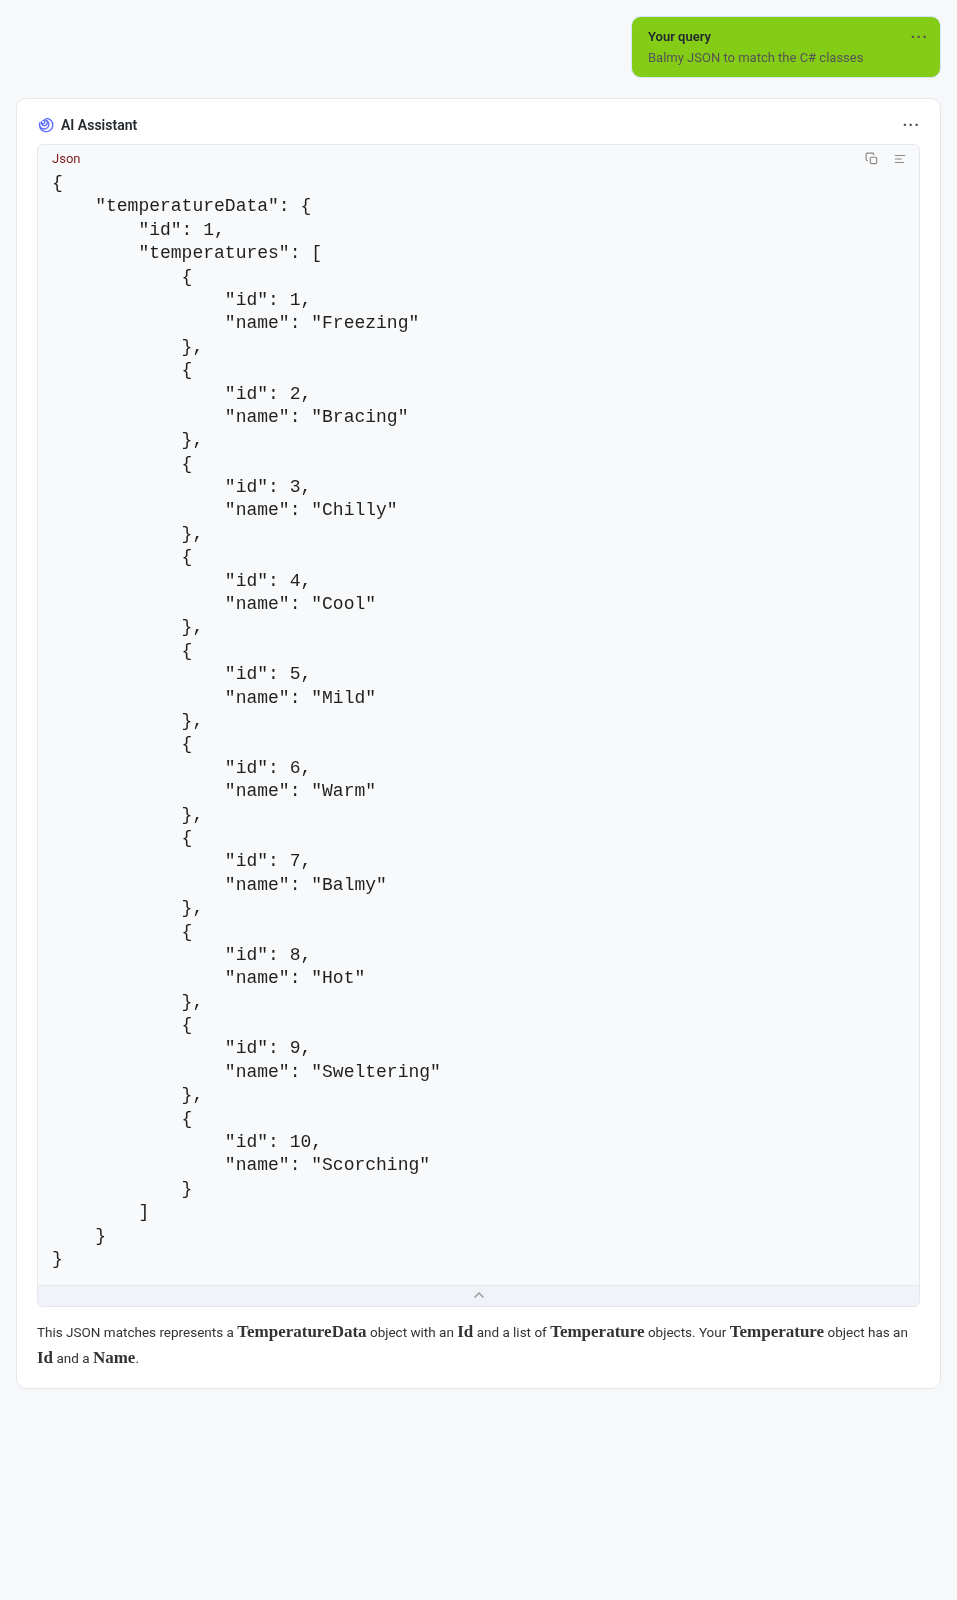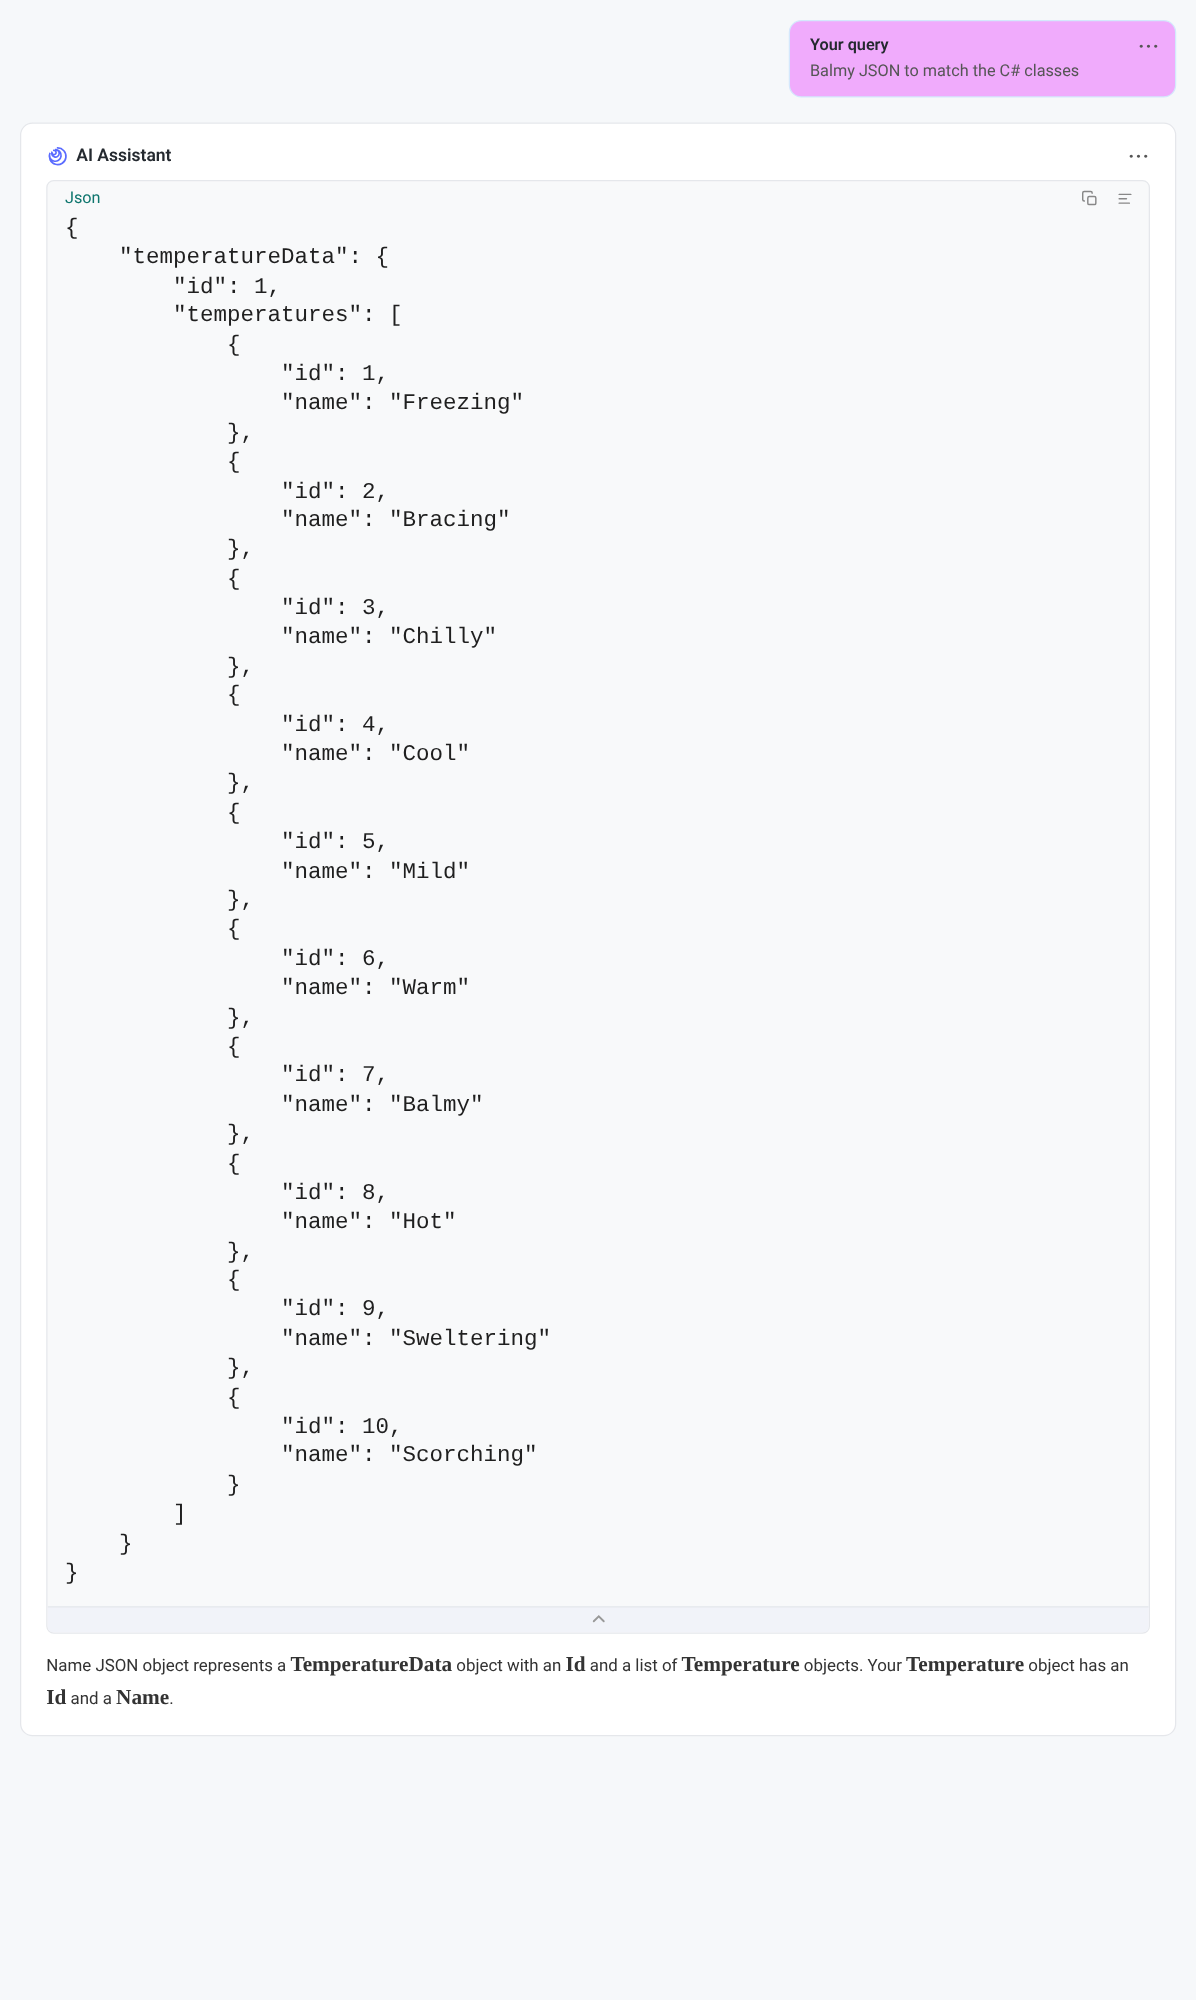--- a/index.html
+++ b/index.html
@@ -17,21 +17,21 @@
       color: #24292f;
     }
     
     .query-container {
       display: flex;
       justify-content: flex-end;
       margin-bottom: 20px;
     }
     
     .query-bubble {
-      background: #f0abfc;
+      background: #84cc16;
       border: 1px solid #d4e8fc;
       border-radius: 10px;
       padding: 12px 16px;
       min-width: 310px;
       position: relative;
     }
     
     .query-label {
       font-weight: 600;
       font-size: 13px;
@@ -114,21 +114,21 @@
       display: flex;
       align-items: center;
       justify-content: space-between;
       padding: 6px 12px 4px 14px;
       font-size: 13px;
       color: #666;
     }
     
     .code-lang {
       font-size: 13px;
-      color: #0f766e;
+      color: #7f1d1d;
     }
     
     .code-actions {
       display: flex;
       gap: 14px;
       align-items: center;
     }
     
     .code-action-btn {
       color: #888;
@@ -262,15 +262,15 @@
     }
 }</div>
     <div class="code-collapse">
       <svg width="12" height="10" viewBox="0 0 12 8" fill="none" stroke="#999" stroke-width="1.5" stroke-linecap="round">
         <path d="M2 6 L6 2 L10 6"></path>
       </svg>
     </div>
   </div>
 
   <div class="outro-text">
-    <span>Name JSON object represents a </span><code>TemperatureData</code><span> object with an </span><code>Id</code><span> and a list of </span><code>Temperature</code><span> objects. Your </span><code>Temperature</code><span> object has an </span><code>Id</code><span> and a </span><code>Name</code><span>.</span>
+    <span>This JSON matches represents a </span><code>TemperatureData</code><span> object with an </span><code>Id</code><span> and a list of </span><code>Temperature</code><span> objects. Your </span><code>Temperature</code><span> object has an </span><code>Id</code><span> and a </span><code>Name</code><span>.</span>
   </div>
 </div>
 
 </body></html>

